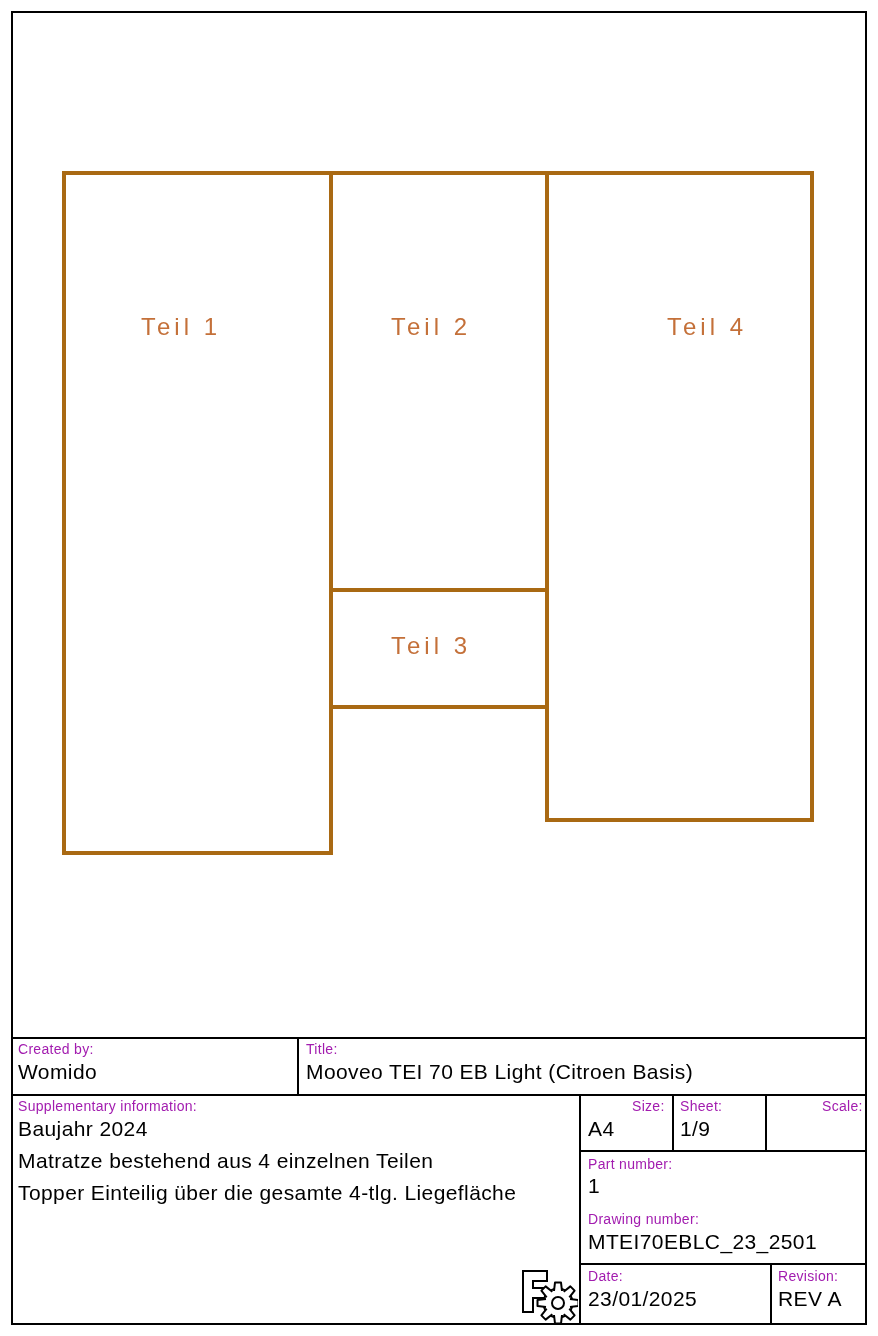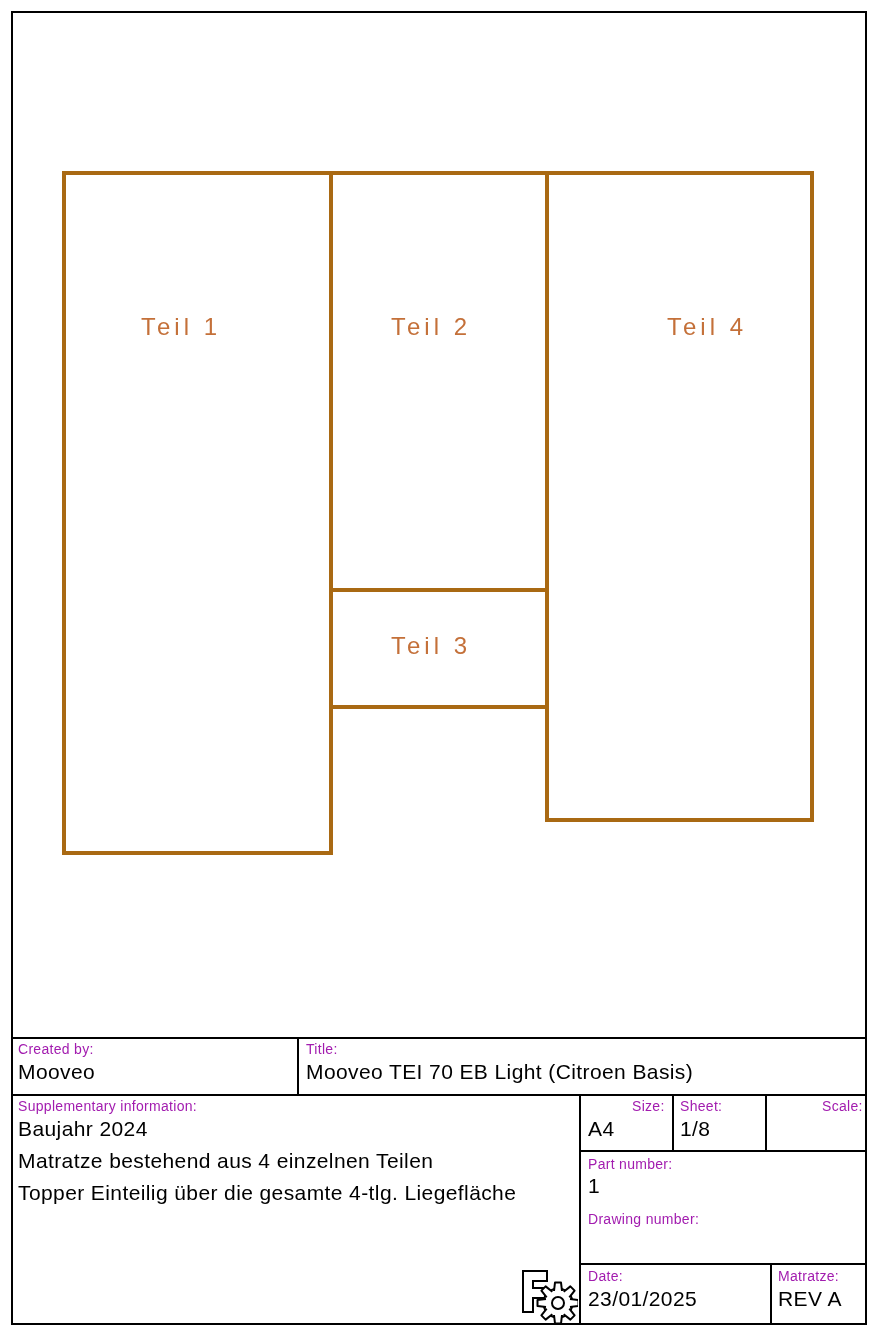--- a/index.html
+++ b/index.html
@@ -54,43 +54,44 @@
   <div class="hline" style="left:11px;top:1094px;width:856px;height:2px;"></div>
   <div class="hline" style="left:579px;top:1150px;width:288px;height:2px;"></div>
   <div class="hline" style="left:579px;top:1263px;width:288px;height:2px;"></div>
   <div class="vline" style="left:297px;top:1037px;width:2px;height:59px;"></div>
   <div class="vline" style="left:579px;top:1094px;width:2px;height:231px;"></div>
   <div class="vline" style="left:672px;top:1094px;width:2px;height:58px;"></div>
   <div class="vline" style="left:765px;top:1094px;width:2px;height:58px;"></div>
   <div class="vline" style="left:770px;top:1263px;width:2px;height:62px;"></div>
 
   <div class="tb-label" style="left:18px;top:1041px;">Created by:</div>
-  <div class="tb-value" style="left:18px;top:1060px;">Mooveo</div>
+  <div class="tb-value" style="left:18px;top:1060px;">Womido</div>
   <div class="tb-label" style="left:306px;top:1041px;">Title:</div>
   <div class="tb-value" style="left:306px;top:1060px;">Mooveo TEI 70 EB Light (Citroen Basis)</div>
 
   <div class="tb-label" style="left:18px;top:1098px;">Supplementary information:</div>
   <div class="tb-value" style="left:18px;top:1117px;">Baujahr 2024</div>
   <div class="tb-value" style="left:18px;top:1149px;">Matratze bestehend aus 4 einzelnen Teilen</div>
   <div class="tb-value" style="left:18px;top:1181px;">Topper Einteilig über die gesamte 4-tlg. Liegefläche</div>
 
   <div class="tb-label" style="left:588px;top:1098px;margin-left:44px;">Size:</div>
   <div class="tb-value" style="left:588px;top:1117px;">A4</div>
   <div class="tb-label" style="left:680px;top:1098px;">Sheet:</div>
-  <div class="tb-value" style="left:680px;top:1117px;">1/8</div>
+  <div class="tb-value" style="left:680px;top:1117px;">1/9</div>
   <div class="tb-label" style="left:774px;top:1098px;margin-left:48px;">Scale:</div>
   <div class="tb-value" style="left:774px;top:1117px;"></div>
 
   <div class="tb-label" style="left:588px;top:1156px;">Part number:</div>
   <div class="tb-value" style="left:588px;top:1174px;">1</div>
   <div class="tb-label" style="left:588px;top:1211px;">Drawing number:</div>
+  <div class="tb-value" style="left:588px;top:1230px;">MTEI70EBLC_23_2501</div>
 
   <div class="tb-label" style="left:588px;top:1268px;">Date:</div>
   <div class="tb-value" style="left:588px;top:1287px;">23/01/2025</div>
-  <div class="tb-label" style="left:778px;top:1268px;">Matratze:</div>
+  <div class="tb-label" style="left:778px;top:1268px;">Revision:</div>
   <div class="tb-value" style="left:778px;top:1287px;">REV A</div>
 
   <svg class="logo" viewBox="0 0 60 60">
 
     <path d="M5,6 H29 V16 H15 V23 H27 V33 H15 V47 H5 Z" fill="#ffffff" stroke="#000000" stroke-width="2"></path>
 
     <circle cx="40" cy="38" r="14.5" fill="#ffffff" stroke="#000000" stroke-width="2"></circle>
 
     <g fill="#ffffff" stroke="#000000" stroke-width="2" stroke-linejoin="round">
       <path d="M36,26 L37,17.5 L43,17.5 L44,26"></path>

